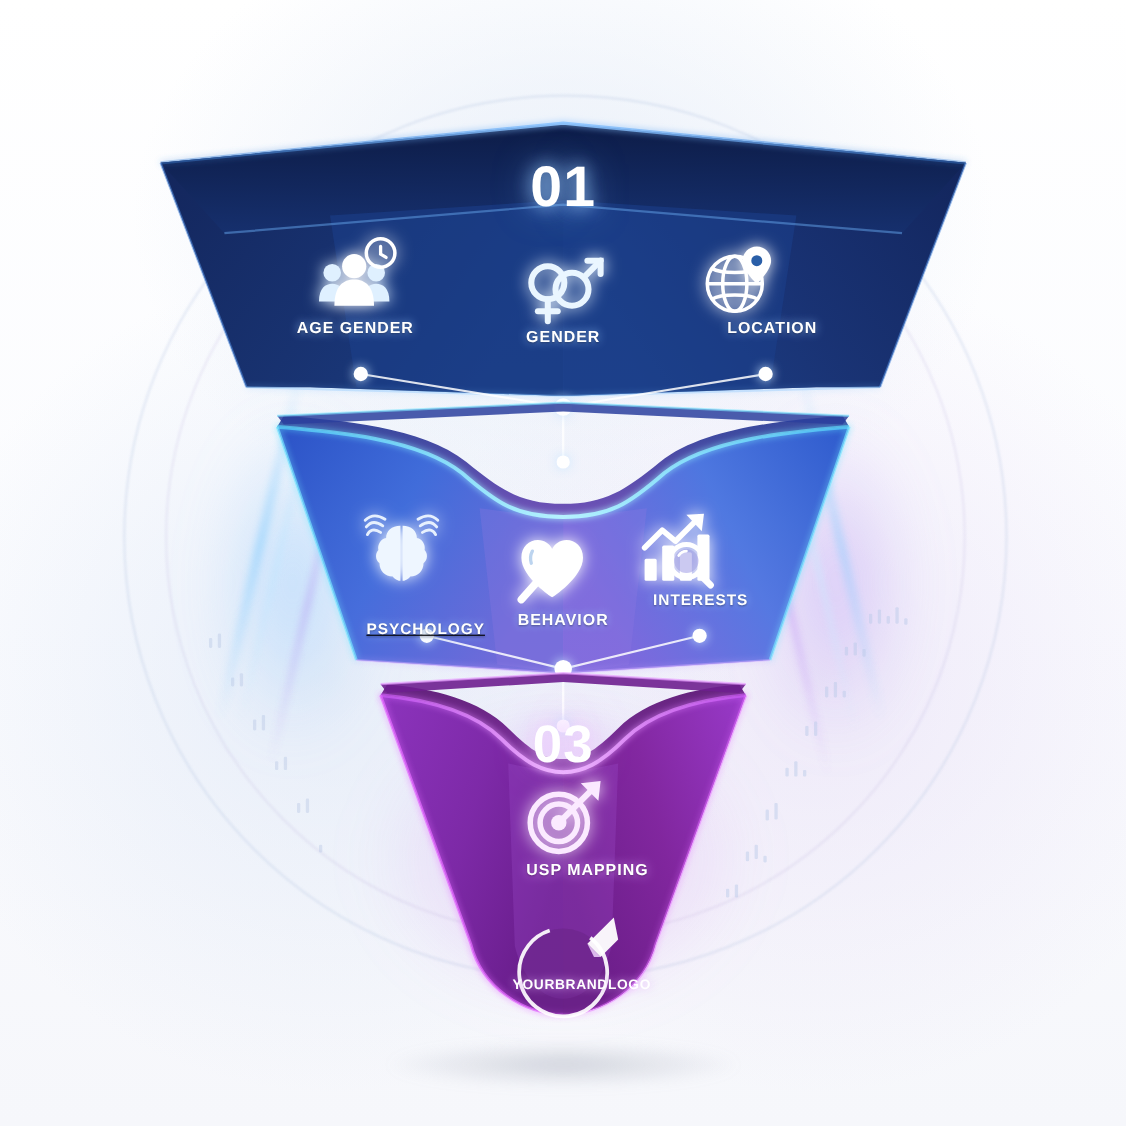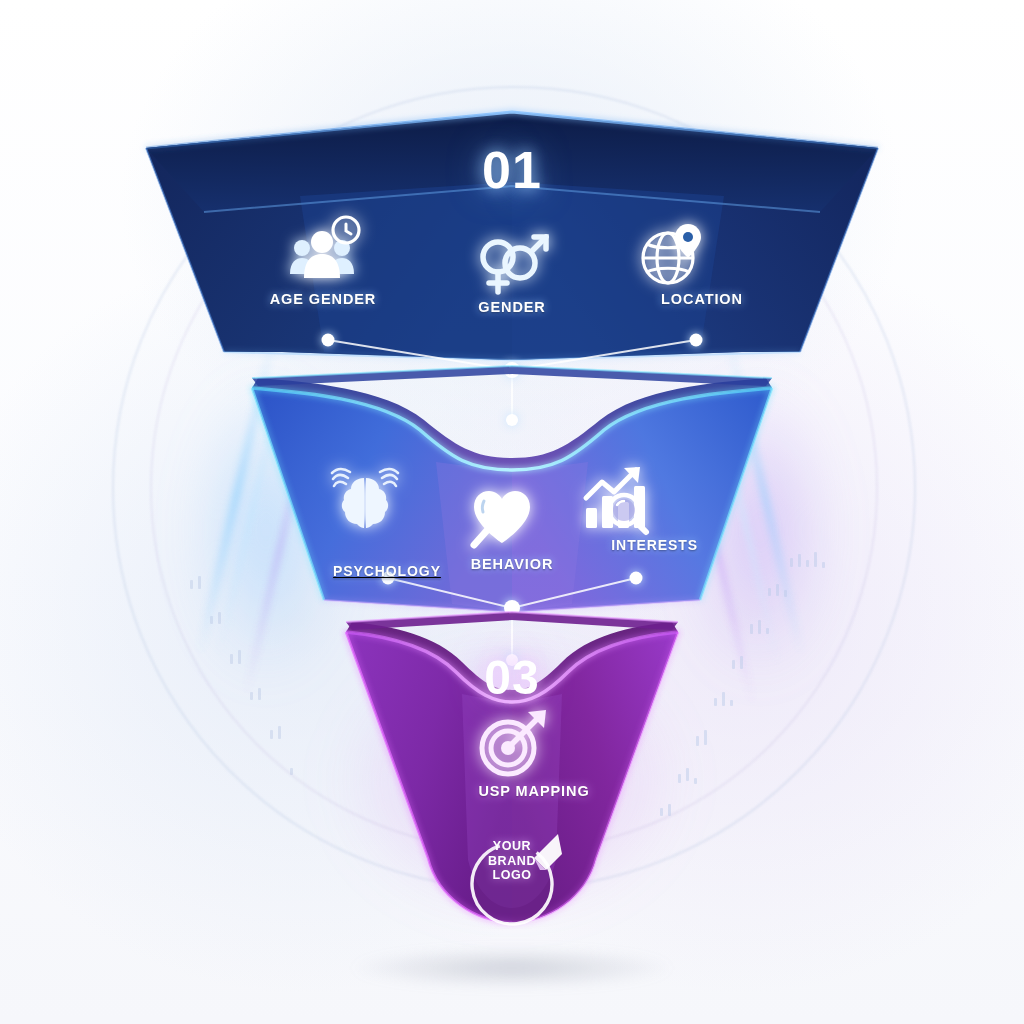--- a/index.html
+++ b/index.html
@@ -62,31 +62,31 @@
     margin-top:7px;color:#fff;font-size:14.5px;font-weight:700;letter-spacing:.9px;white-space:nowrap;
     text-shadow:0 0 9px rgba(150,200,255,.85),0 1px 2px rgba(0,0,20,.5);
   }
   
   #cell-age{left:238px;top:222px;}
   #cell-gender{left:427px;top:230px;}
   #cell-location{left:617px;top:222px;text-align:right;}
   
   #cell-psychology{left:302px;top:494px;text-decoration:underline;}
   #cell-behavior{left:427px;top:487px;}
-  #cell-interests{left:528px;top:468px;align-items:flex-end;}
+  #cell-interests{left:552px;top:468px;}
   #cell-psychology .cap,#cell-interests .cap{font-size:14px;}
   
   #cell-usp{left:427px;top:712px;}
   #cell-usp .cap{font-size:14.5px;text-shadow:0 0 10px rgba(225,160,255,.85),0 1px 2px rgba(40,0,50,.55);margin-left:44px;}
 
   
   #brand-badge{position:absolute;left:466px;top:836px;width:92px;height:92px;}
   #brand-badge .brand-text{
-    position:absolute;left:0;top:3px;width:92px;height:92px;
-    display:flex;flex-direction:column;align-items:center;justify-content:flex-start;
+    position:absolute;left:0;top:13px;width:92px;height:92px;
+    display:flex;flex-direction:row;align-items:center;justify-content:flex-start;
     color:#fff;font-size:12.5px;font-weight:700;letter-spacing:.6px;line-height:1.16;
     text-shadow:0 0 8px rgba(230,180,255,.8);text-align:center;
   }
 
   
   .node{filter:drop-shadow(0 0 5px rgba(200,230,255,.95));}
 </style>
 </head>
 <body>
 

